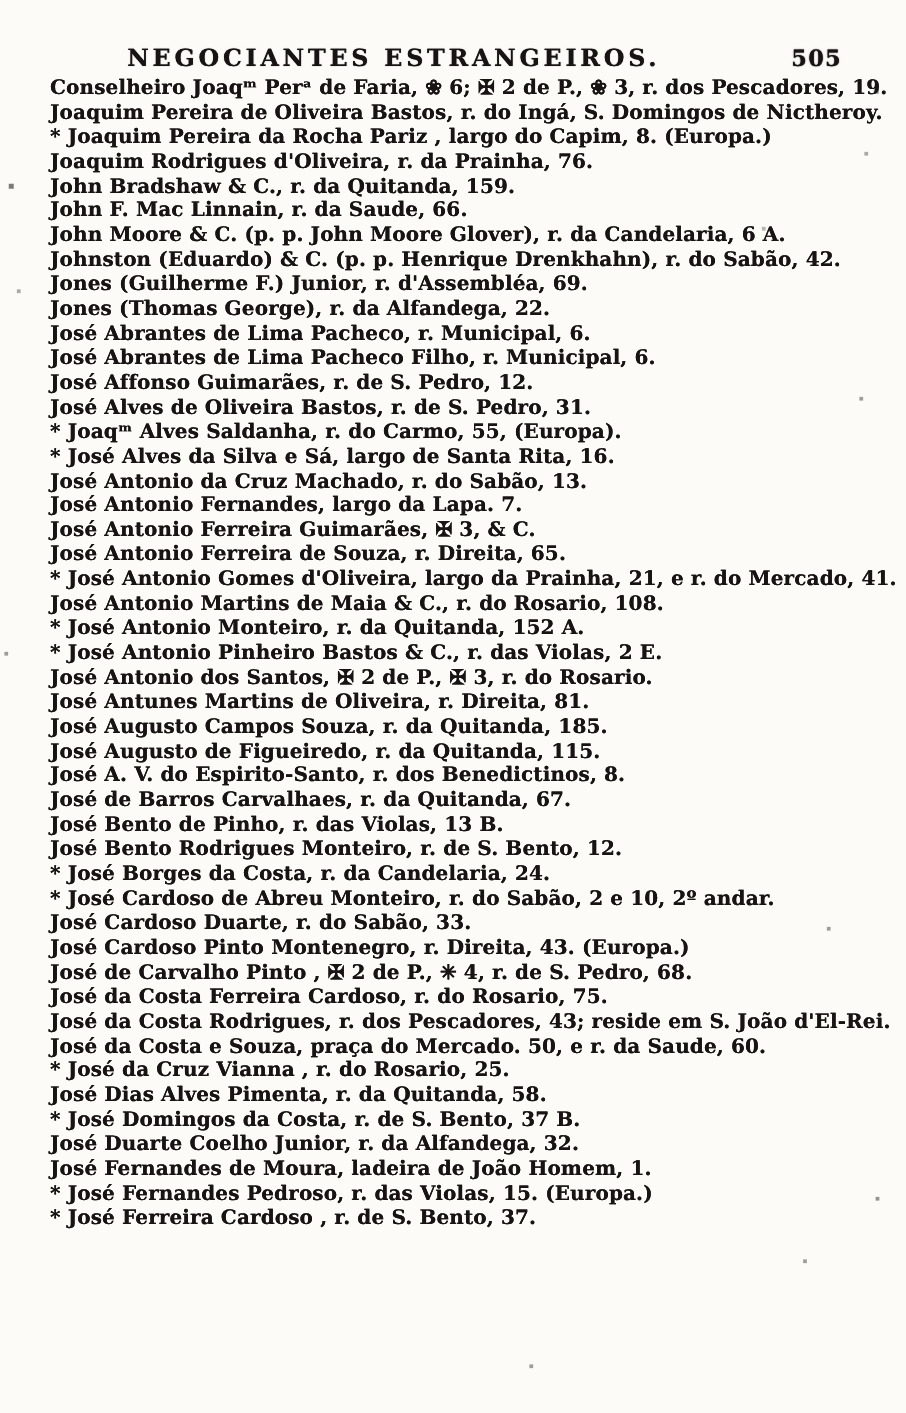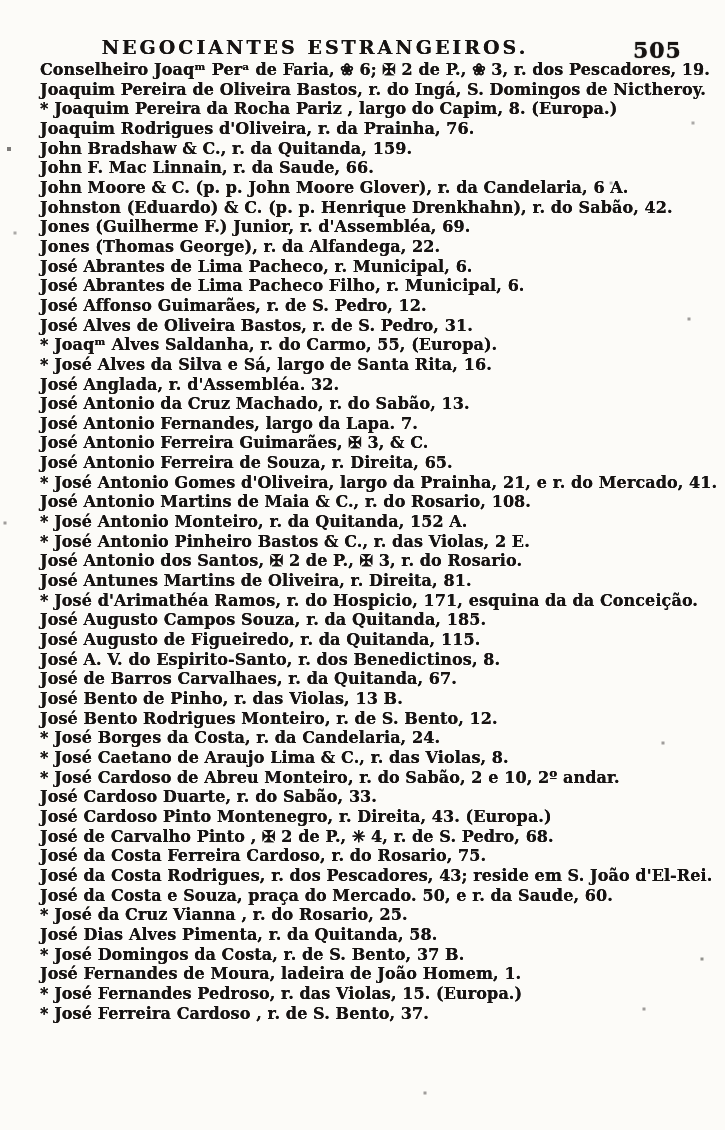--- a/index.html
+++ b/index.html
@@ -36,21 +36,21 @@
     text-align: center;
     font-size: 19px;
     letter-spacing: 3px;
     text-shadow: 0 0 0.6px #171413;
     white-space: nowrap;
   }
   .page-number {
     position: absolute;
     left: 633px;
     top: 1px;
-    font-size: 22px;
+    font-size: 18px;
     letter-spacing: 1px;
     text-shadow: 0 0 1px #171413;
   }
   .entries {
     position: absolute;
     top: 60px;
     left: 40px;
     width: 685px;
   }
   .entry {
@@ -100,47 +100,45 @@
       <div class="entry">John Moore &amp; C. (p. p. John Moore Glover), r. da Candelaria, 6 A.</div>
       <div class="entry">Johnston (Eduardo) &amp; C. (p. p. Henrique Drenkhahn), r. do Sabão, 42.</div>
       <div class="entry">Jones (Guilherme F.) Junior, r. d'Assembléa, 69.</div>
       <div class="entry">Jones (Thomas George), r. da Alfandega, 22.</div>
       <div class="entry">José Abrantes de Lima Pacheco, r. Municipal, 6.</div>
       <div class="entry">José Abrantes de Lima Pacheco Filho, r. Municipal, 6.</div>
       <div class="entry">José Affonso Guimarães, r. de S. Pedro, 12.</div>
       <div class="entry">José Alves de Oliveira Bastos, r. de S. Pedro, 31.</div>
       <div class="entry">* Joaqᵐ Alves Saldanha, r. do Carmo, 55, (Europa).</div>
       <div class="entry">* José Alves da Silva e Sá, largo de Santa Rita, 16.</div>
-      <div class="entry">José Anglada, r. d'Assembléa. 32.</div>
       <div class="entry">José Antonio da Cruz Machado, r. do Sabão, 13.</div>
       <div class="entry">José Antonio Fernandes, largo da Lapa. 7.</div>
       <div class="entry">José Antonio Ferreira Guimarães, ✠ 3, &amp; C.</div>
       <div class="entry">José Antonio Ferreira de Souza, r. Direita, 65.</div>
       <div class="entry">* José Antonio Gomes d'Oliveira, largo da Prainha, 21, e r. do Mercado, 41.</div>
       <div class="entry">José Antonio Martins de Maia &amp; C., r. do Rosario, 108.</div>
       <div class="entry">* José Antonio Monteiro, r. da Quitanda, 152 A.</div>
       <div class="entry">* José Antonio Pinheiro Bastos &amp; C., r. das Violas, 2 E.</div>
       <div class="entry">José Antonio dos Santos, ✠ 2 de P., ✠ 3, r. do Rosario.</div>
       <div class="entry">José Antunes Martins de Oliveira, r. Direita, 81.</div>
-      <div class="entry">* José d'Arimathéa Ramos, r. do Hospicio, 171, esquina da da Conceição.</div>
       <div class="entry">José Augusto Campos Souza, r. da Quitanda, 185.</div>
       <div class="entry">José Augusto de Figueiredo, r. da Quitanda, 115.</div>
       <div class="entry">José A. V. do Espirito-Santo, r. dos Benedictinos, 8.</div>
       <div class="entry">José de Barros Carvalhaes, r. da Quitanda, 67.</div>
       <div class="entry">José Bento de Pinho, r. das Violas, 13 B.</div>
       <div class="entry">José Bento Rodrigues Monteiro, r. de S. Bento, 12.</div>
       <div class="entry">* José Borges da Costa, r. da Candelaria, 24.</div>
-      <div class="entry">* José Caetano de Araujo Lima &amp; C., r. das Violas, 8.</div>
       <div class="entry">* José Cardoso de Abreu Monteiro, r. do Sabão, 2 e 10, 2º andar.</div>
       <div class="entry">José Cardoso Duarte, r. do Sabão, 33.</div>
       <div class="entry">José Cardoso Pinto Montenegro, r. Direita, 43. (Europa.)</div>
       <div class="entry">José de Carvalho Pinto , ✠ 2 de P., ✳ 4, r. de S. Pedro, 68.</div>
       <div class="entry">José da Costa Ferreira Cardoso, r. do Rosario, 75.</div>
       <div class="entry">José da Costa Rodrigues, r. dos Pescadores, 43; reside em S. João d'El-Rei.</div>
       <div class="entry">José da Costa e Souza, praça do Mercado. 50, e r. da Saude, 60.</div>
       <div class="entry">* José da Cruz Vianna , r. do Rosario, 25.</div>
       <div class="entry">José Dias Alves Pimenta, r. da Quitanda, 58.</div>
       <div class="entry">* José Domingos da Costa, r. de S. Bento, 37 B.</div>
+      <div class="entry">José Duarte Coelho Junior, r. da Alfandega, 32.</div>
       <div class="entry">José Fernandes de Moura, ladeira de João Homem, 1.</div>
       <div class="entry">* José Fernandes Pedroso, r. das Violas, 15. (Europa.)</div>
       <div class="entry">* José Ferreira Cardoso , r. de S. Bento, 37.</div>
     </div>
 </div>
 
 </body></html>

